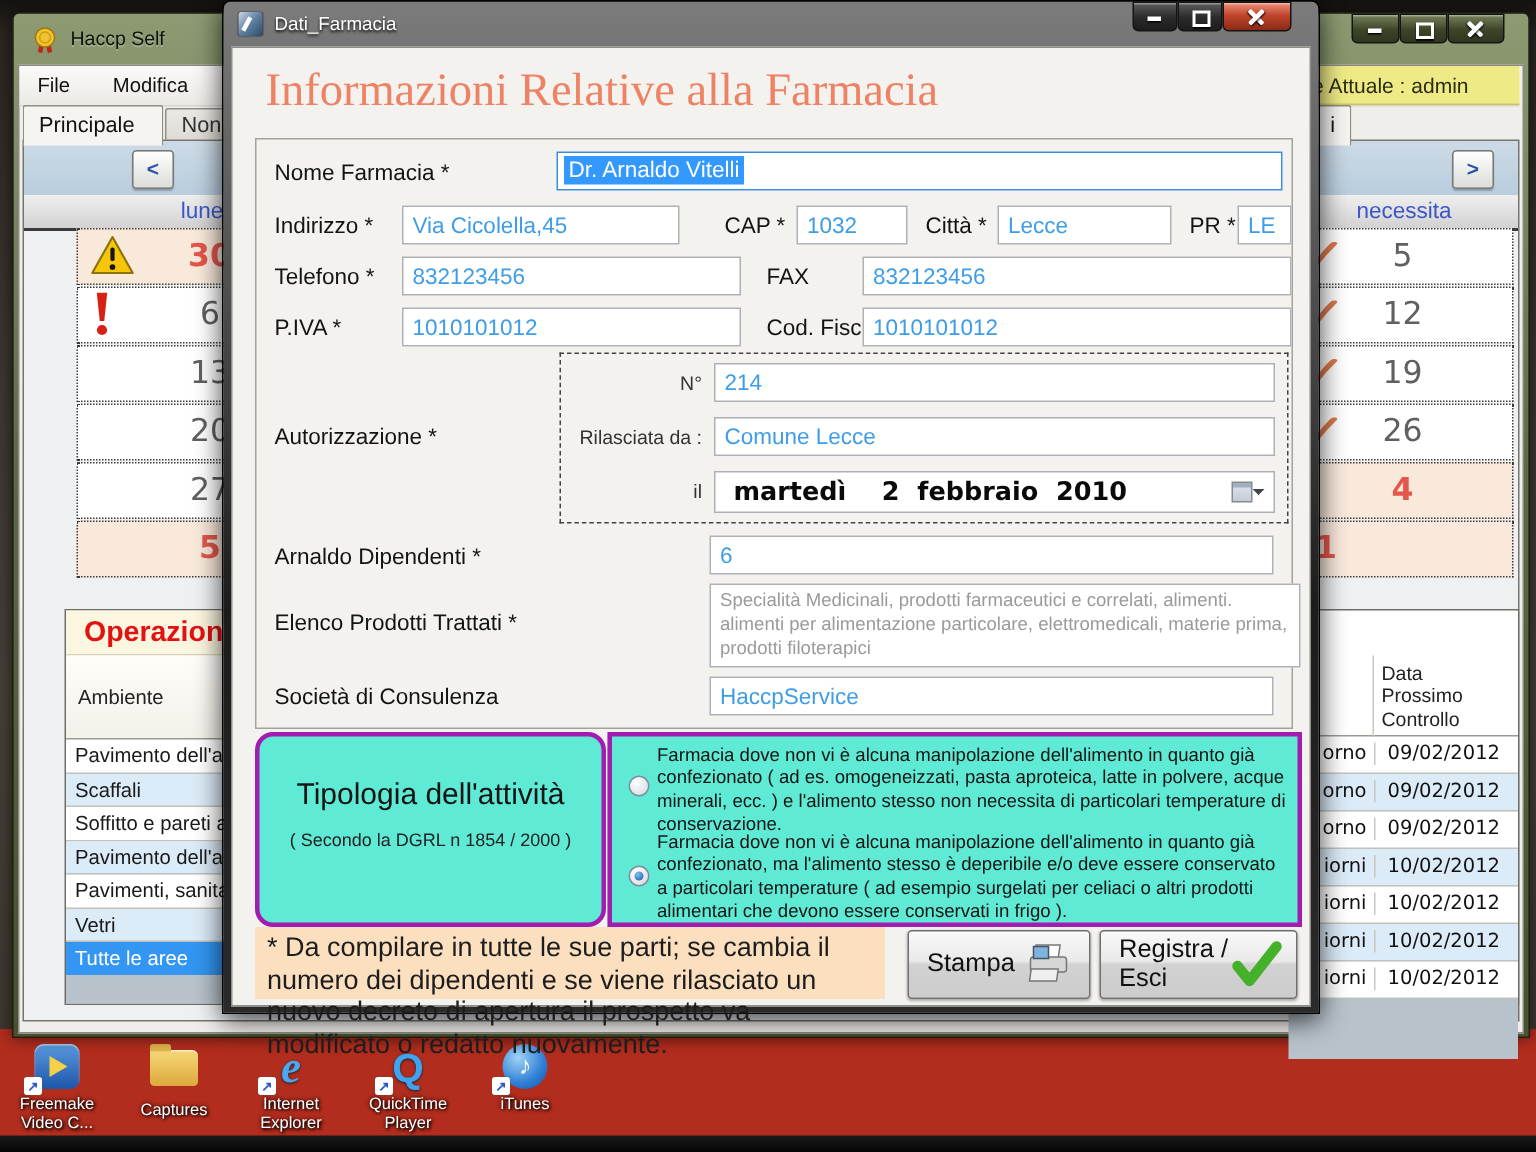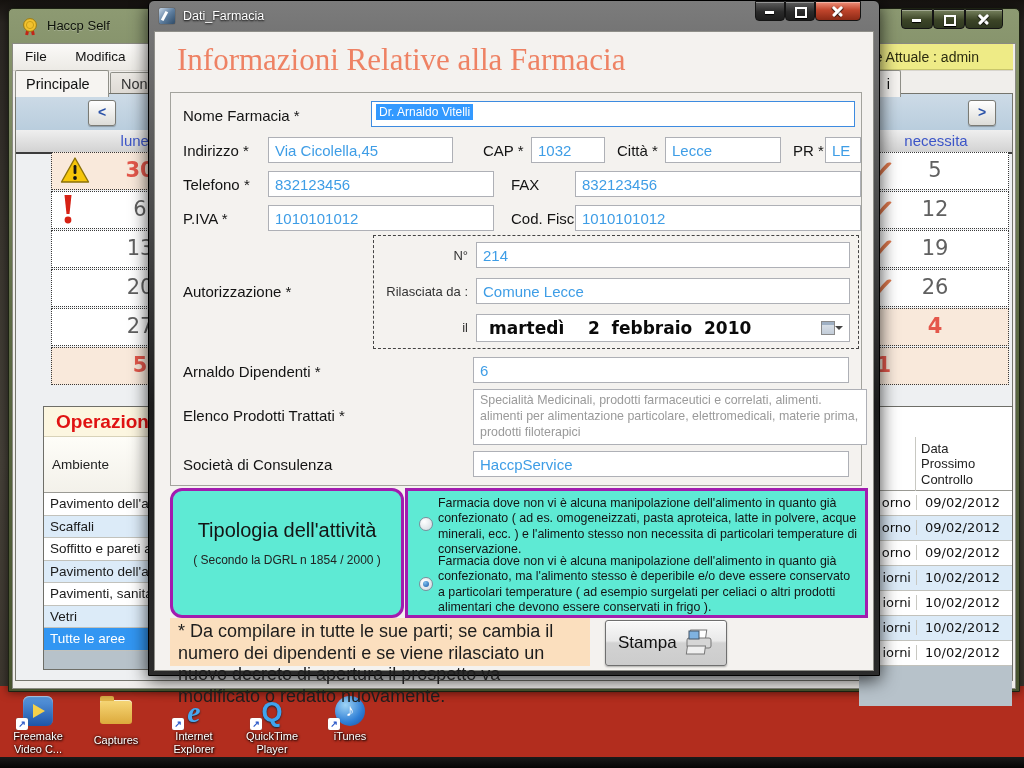--- a/index.html
+++ b/index.html
@@ -119,21 +119,21 @@
   #dlg-controls .wbtn.close{background:linear-gradient(#f0907a,#c0452c 45%,#8c2a16);}
   #dlg-body{left:5px;top:30px;width:718px;height:638px;background:#f4f2ef;border:1px solid #8f8f89;}
 
   #heading{left:22px;top:10px;font-family:"Liberation Serif",serif;font-size:31px;color:#ee8264;}
   #groupbox{left:15px;top:60px;width:690px;height:392px;border:1px solid #a3a39d;}
   .flabel{position:absolute;font-size:15px;color:#141414;}
   .inp{position:absolute;height:24px;border:1px solid #aeb0b6;background:#fff;font-size:15px;color:#3e9de6;
     padding:0 0 0 6px;box-sizing:content-box;font-family:"Liberation Sans",sans-serif;}
   input.inp{outline:none;}
   #nome-wrap{left:200px;top:8px;width:482px;height:24px;border:1px solid #3d8be0;background:#fff;}
-  #nome-wrap .sel{display:inline-block;margin:2px 0 0 4px;padding:1px 3px;background:#3399ff;color:#fff;font-size:12px;}
+  #nome-wrap .sel{display:inline-block;margin:2px 0 0 4px;padding:1px 3px;background:#3399ff;color:#fff;font-size:15px;}
   #authbox{left:202px;top:142px;width:484px;height:112px;border:1px dashed #444;}
   .authlbl{position:absolute;font-size:13px;color:#333;text-align:right;width:90px;left:4px;}
   #datefield{left:102px;top:78px;width:372px;height:26px;border:1px solid #aeb0b6;background:#fff;}
   #datefield .dt{position:absolute;left:12px;top:3px;font-size:17px;font-weight:bold;color:#0a0a0a;font-family:"DejaVu Sans",sans-serif;}
   #cal-ic{position:absolute;right:6px;top:6px;width:22px;height:14px;}
   #cal-ic .grid{position:absolute;left:0;top:0;width:12px;height:12px;border:1px solid #8a8a8a;
     background:linear-gradient(#dfe5ec,#c2ccd8);box-shadow:inset 0 3px 0 #9fb0c4;}
   #cal-ic .arr{position:absolute;right:0;top:5px;border-top:4px solid #444;border-left:4px solid transparent;border-right:4px solid transparent;}
   #elenco{left:302px;top:296px;width:380px;height:48px;border:1px solid #aeb0b6;background:#fff;
     font-size:12.4px;line-height:1.28;color:#9a9a9a;padding:3px 6px;}
@@ -416,14 +416,21 @@
     <div id="notebox" class="abs">* Da compilare in tutte le sue parti; se cambia il numero dei dipendenti e se viene rilasciato un nuovo decreto di apertura il prospetto va modificato o redatto nuovamente.</div>
     <div class="btn abs" style="left:450px;top:588px;width:120px;">
       <span class="blabel">Stampa</span>
       <svg width="34" height="30" viewBox="0 0 34 30">
         <rect x="7" y="2" width="16" height="9" fill="#fff" stroke="#777" transform="skewX(-8)"></rect>
         <rect x="3" y="10" width="24" height="10" rx="2" fill="#d6d6d6" stroke="#777"></rect>
         <rect x="5" y="3" width="10" height="8" fill="#7fb2e0" stroke="#456"></rect>
         <rect x="6" y="18" width="18" height="8" fill="#efefef" stroke="#777" transform="skewX(-8)"></rect>
       </svg>
     </div>
+    <div class="btn abs" style="left:578px;top:588px;width:130px;">
+      <span class="blabel pre">Registra /
+Esci</span>
+      <svg width="36" height="32" viewBox="0 0 36 32">
+        <path d="M5 17 L13 27 L31 4" stroke="#45b02a" stroke-width="7" fill="none" stroke-linecap="round" stroke-linejoin="round"></path>
+      </svg>
+    </div>
   </div>
 </div>
 
 </body></html>

